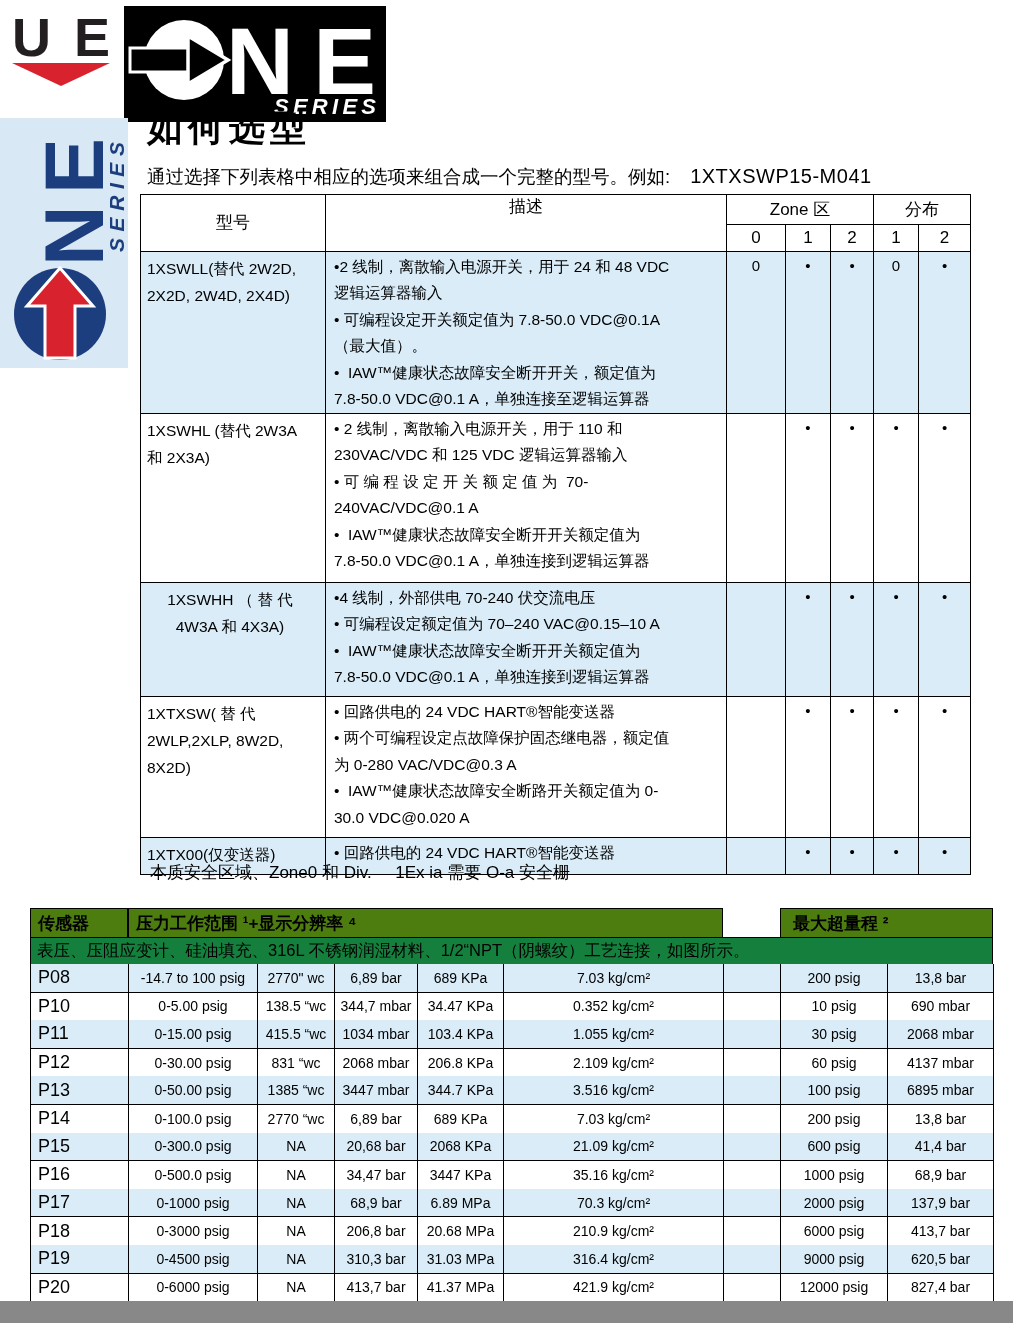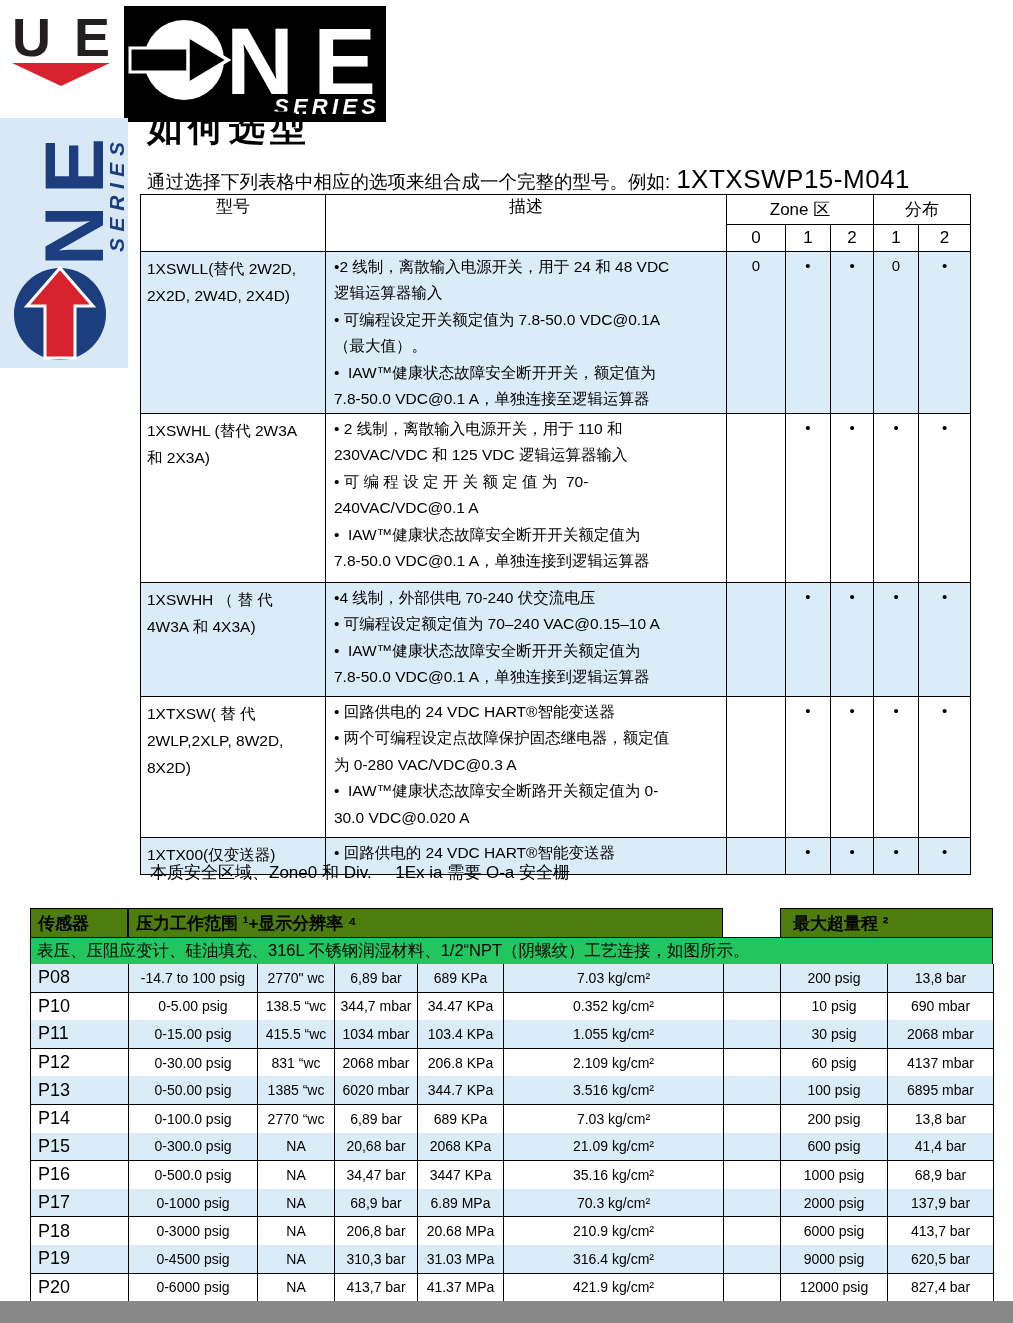--- a/index.html
+++ b/index.html
@@ -8,21 +8,21 @@
           font-family:"Liberation Sans","DejaVu Sans",sans-serif; color:#000; margin:0 auto; }
 
   
   #ue-logo   { position:absolute; left:6px;  top:6px; }
   #one-black { position:absolute; left:124px; top:6px; }
   #one-side  { position:absolute; left:0px;  top:118px; }
 
   
   #page-title { position:absolute; left:147px; top:104px; font-size:36px; font-weight:bold; letter-spacing:5px; }
   #intro-row  { position:absolute; left:147px; top:164px; width:846px; font-size:18.5px; white-space:nowrap; }
-  #example-model { font-size:26px; margin-left:6px; letter-spacing:0.5px; }
+  #example-model { font-size:20px; margin-left:20px; letter-spacing:0.5px; }
 
   
   #table1 { position:absolute; left:140px; top:194px; width:830px; border-collapse:collapse; table-layout:fixed; }
   #table1 th, #table1 td { border:1px solid #000; }
   #table1 th { font-weight:normal; font-size:17px; text-align:center; }
   #table1 tr.h1 th { height:29px; }
   #table1 tr.h2 th { height:26px; }
   #table1 td.model { vertical-align:top; text-align:left; padding:3px 12px 0 6px; font-size:15.5px; line-height:27px; }
   #table1 td.desc  { vertical-align:top; text-align:left; padding:2px 6px 0 8px; font-size:15.5px; }
   #table1 td.desc div { line-height:26.4px; white-space:pre; }
@@ -35,21 +35,21 @@
   
   #s-header { position:absolute; left:30px; top:908px; width:963px; height:30px; display:flex; }
   .shc { border:1px solid #000; box-sizing:border-box; display:flex; align-items:center;
          padding-left:7px; font-weight:bold; font-size:17px; background:#4d7c0f; }
   #shc-sensor { width:98px; }
   #shc-range  { width:595px; }
   #sh-gap     { width:57px; }
   #shc-over   { width:213px; padding-left:12px; }
 
   #s-subheader { position:absolute; left:30px; top:937px; width:963px; height:28px; box-sizing:border-box;
-                 background:#22c55e; border:1px solid #000; display:flex; align-items:center;
+                 background:#15803d; border:1px solid #000; display:flex; align-items:center;
                  padding-left:6px; font-size:16.5px; white-space:nowrap; overflow:hidden; }
 
   
   #table2 { position:absolute; left:30px; top:964px; width:963px; border-collapse:collapse; table-layout:fixed;
             border:1.5px solid #000; border-top:none; }
   #table2 td { border-left:1px solid #000; border-right:1px solid #000; height:27.6px; overflow:hidden; white-space:nowrap; }
   #table2 tr.gend td { border-bottom:1.5px solid #000; }
   #table2 td.code { font-size:18px; padding-left:7px; text-align:left; }
   #table2 td.val  { font-size:14px; text-align:center; }
 </style>
@@ -90,21 +90,21 @@
       <col style="width:185px">
         <col style="width:401px">
         <col style="width:59px">
       <col style="width:45px">
         <col style="width:43px">
         <col style="width:45px">
         <col style="width:52px">
     </colgroup>
     <thead>
       <tr class="h1">
-        <th rowspan="2" style="vertical-align:top;padding-top:0">型号</th>
+        <th rowspan="2" style="vertical-align:top;padding-top:16px">型号</th>
         <th rowspan="2" style="vertical-align:top;padding-top:0">描述</th>
         <th colspan="3">Zone 区</th>
         <th colspan="2">分布</th>
       </tr>
       <tr class="h2">
         <th>0</th>
         <th>1</th>
         <th>2</th>
         <th>1</th>
         <th>2</th>
@@ -137,21 +137,21 @@
             <div>•  IAW™健康状态故障安全断开开关额定值为</div>
             <div>7.8-50.0 VDC@0.1 A，单独连接到逻辑运算器</div>
           </td>
           <td class="mark"></td>
           <td class="mark">•</td>
           <td class="mark">•</td>
           <td class="mark">•</td>
           <td class="mark">•</td>
         </tr>
         <tr class="blue">
-          <td class="model" style="height: 110px;">1XSWHH （ 替 代 4W3A 和 4X3A)</td>
+          <td class="model" style="height: 110px; text-align: center;">1XSWHH （ 替 代 4W3A 和 4X3A)</td>
           <td class="desc">
             <div>•4 线制，外部供电 70-240 伏交流电压</div>
             <div>• 可编程设定额定值为 70–240 VAC@0.15–10 A</div>
             <div>•  IAW™健康状态故障安全断开开关额定值为</div>
             <div>7.8-50.0 VDC@0.1 A，单独连接到逻辑运算器</div>
           </td>
           <td class="mark"></td>
           <td class="mark">•</td>
           <td class="mark">•</td>
           <td class="mark">•</td>
@@ -250,21 +250,21 @@
           <td class="val">206.8 KPa</td>
           <td class="val">2.109 kg/cm²</td>
           <td class="val"></td>
           <td class="val">60 psig</td>
           <td class="val">4137 mbar</td>
         </tr>
         <tr class="blue gend">
           <td class="code">P13</td>
           <td class="val">0-50.00 psig</td>
           <td class="val">1385 “wc</td>
-          <td class="val">6020 mbar</td>
+          <td class="val">3447 mbar</td>
           <td class="val">344.7 KPa</td>
           <td class="val">3.516 kg/cm²</td>
           <td class="val"></td>
           <td class="val">100 psig</td>
           <td class="val">6895 mbar</td>
         </tr>
         <tr>
           <td class="code">P14</td>
           <td class="val">0-100.0 psig</td>
           <td class="val">2770 “wc</td>

